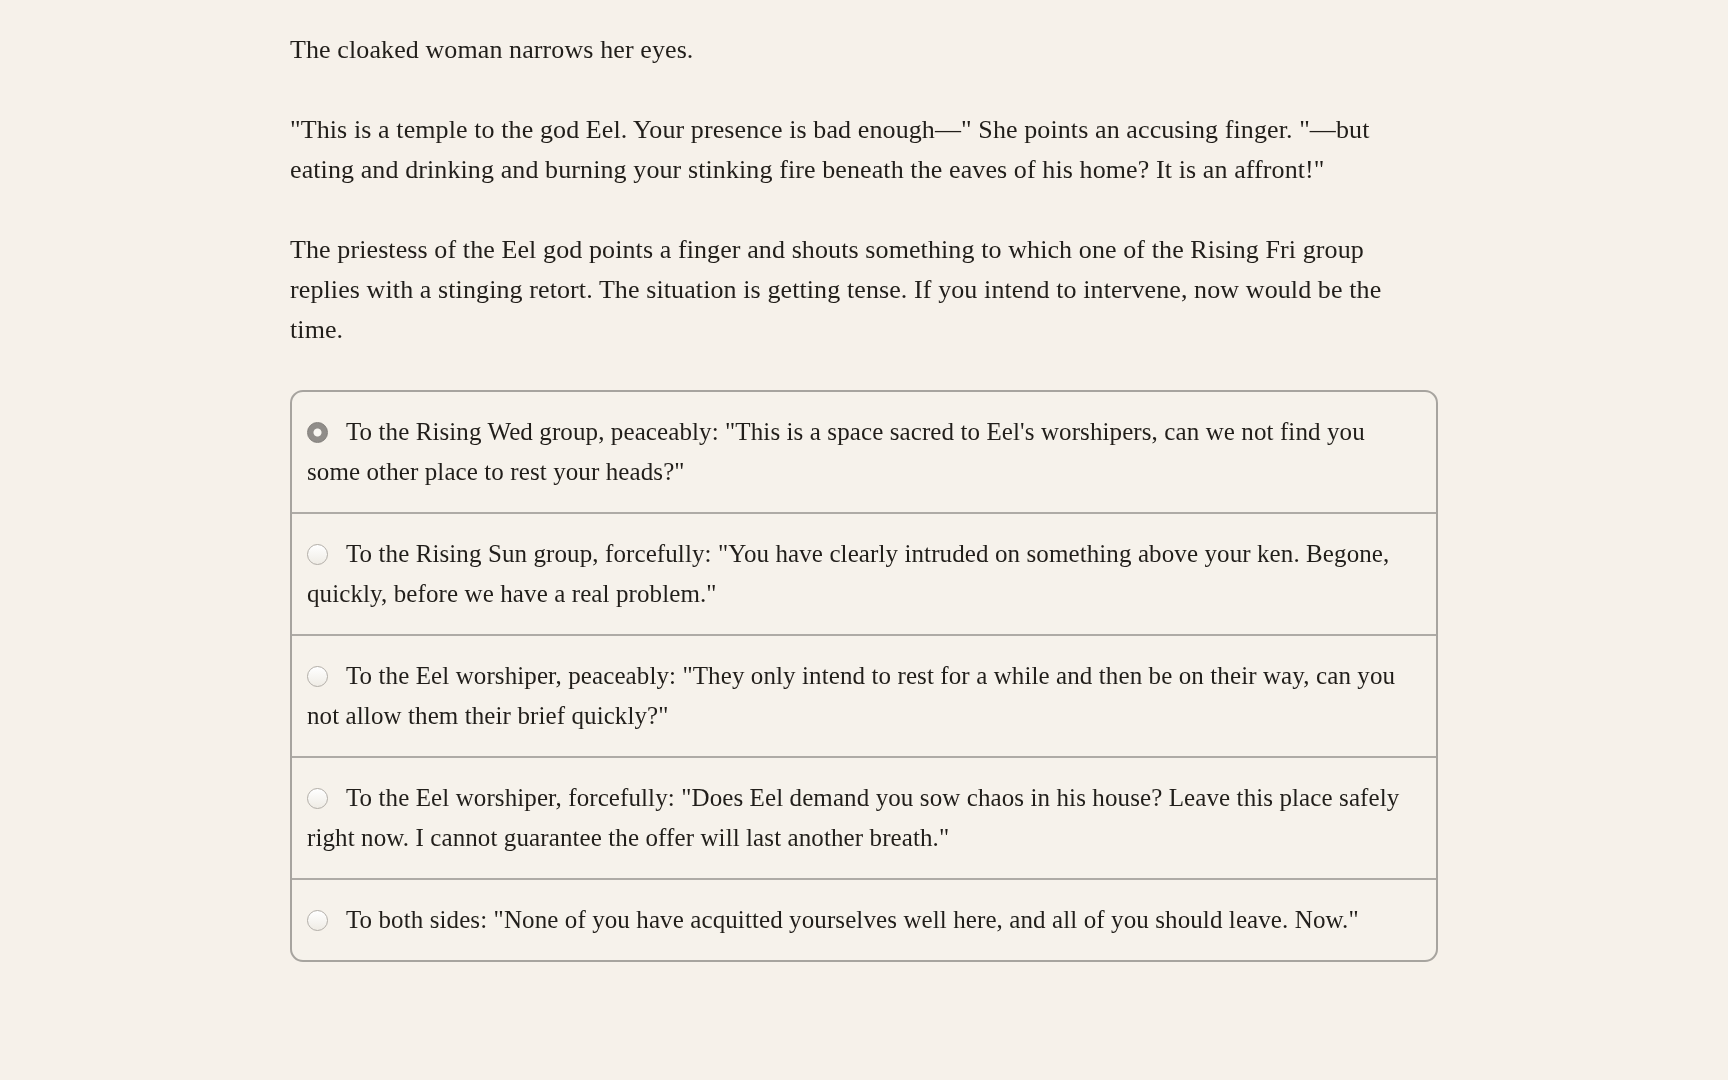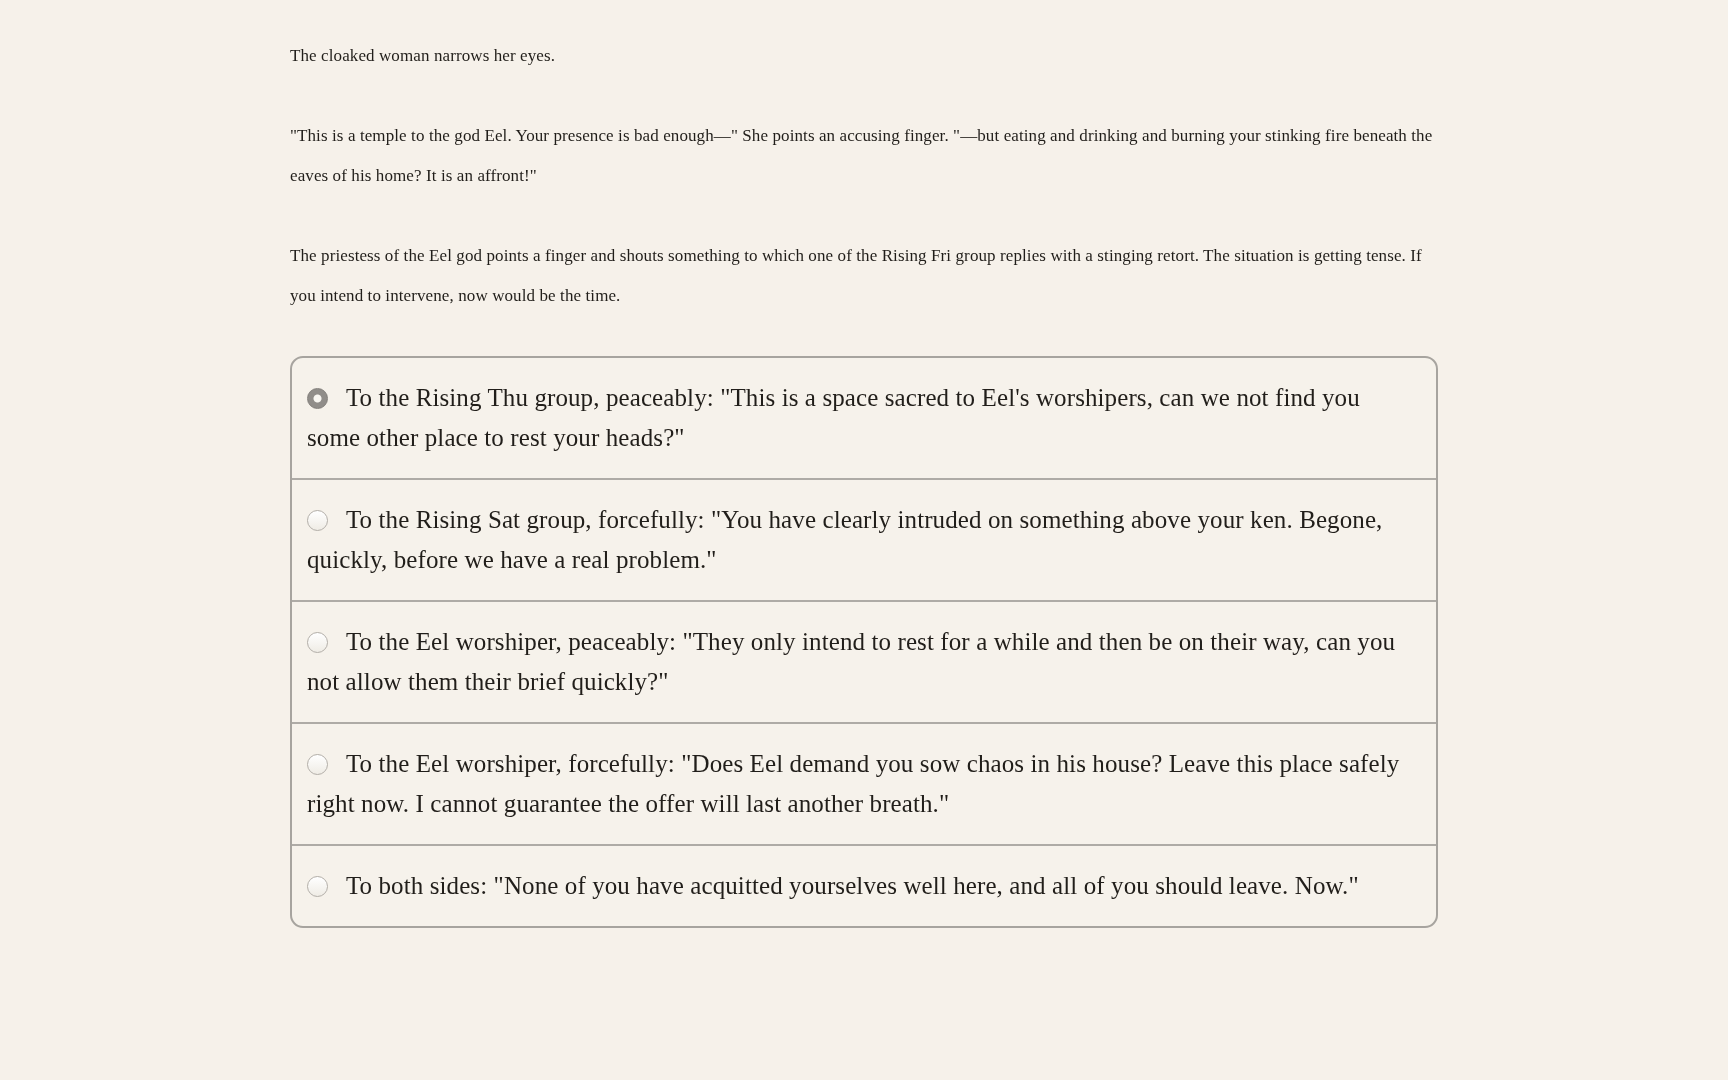--- a/index.html
+++ b/index.html
@@ -14,23 +14,23 @@
     font-family: "Liberation Serif", "DejaVu Serif", serif;
     color: #211e1a;
     overflow: hidden;
   }
   .page {
     width: 1148px;
     margin: 0 auto;
     padding-top: 30px;
   }
   .story p {
-    font-size: 17px;
+    font-size: 26px;
     line-height: 40px;
-    margin: 6px 0 40px 0;
+    margin: 0 0 40px 0;
     letter-spacing: 0.1px;
   }
   .choices {
     border: 2px solid #a7a49f;
     border-radius: 13px;
     background: #f6f2eb;
     width: 1148px;
   }
   .choice {
     display: block;
@@ -70,26 +70,26 @@
   <section class="story">
     <p>The cloaked woman narrows her eyes.</p>
     <p>"This is a temple to the god Eel. Your presence is bad enough—" She points an accusing finger. "—but eating and drinking and burning your stinking fire beneath the eaves of his home? It is an affront!"</p>
     <p>The priestess of the Eel god points a finger and shouts something to which one of the Rising Fri group replies with a stinging retort. The situation is getting tense. If you intend to intervene, now would be the time.</p>
   </section>
 
   <div class="choices" role="radiogroup">
 
     <label class="choice">
       <input type="radio" class="radio" name="choice" checked="" style="">
-      <span>To the Rising Thu group, peaceably: "This is a space sacred to Eel's worshipers, can we not find you some other place to rest your heads?"</span>
+      <span>To the Rising Wed group, peaceably: "This is a space sacred to Eel's worshipers, can we not find you some other place to rest your heads?"</span>
     </label>
 
     <label class="choice">
       <input type="radio" class="radio" name="choice" style="">
-      <span>To the Rising Sat group, forcefully: "You have clearly intruded on something above your ken. Begone, quickly, before we have a real problem."</span>
+      <span>To the Rising Sun group, forcefully: "You have clearly intruded on something above your ken. Begone, quickly, before we have a real problem."</span>
     </label>
 
     <label class="choice">
       <input type="radio" class="radio" name="choice" style="">
       <span>To the Eel worshiper, peaceably: "They only intend to rest for a while and then be on their way, can you not allow them their brief quickly?"</span>
     </label>
 
     <label class="choice">
       <input type="radio" class="radio" name="choice" style="">
       <span>To the Eel worshiper, forcefully: "Does Eel demand you sow chaos in his house? Leave this place safely right now. I cannot guarantee the offer will last another breath."</span>

